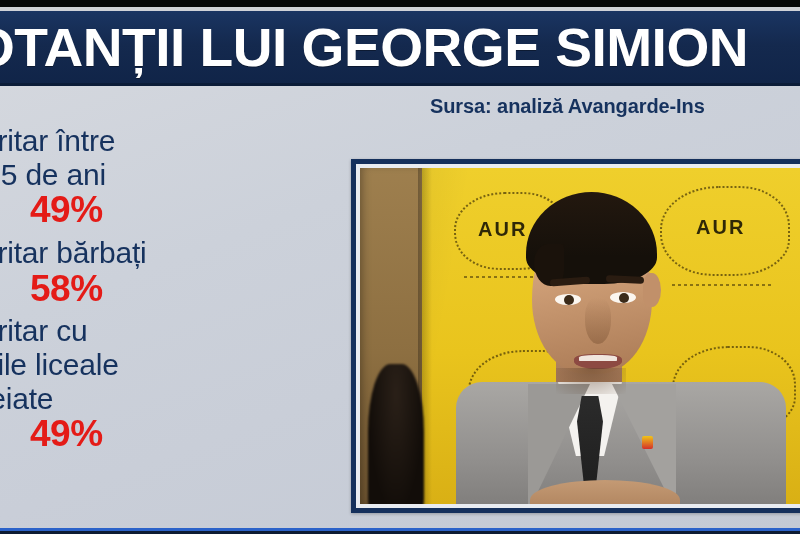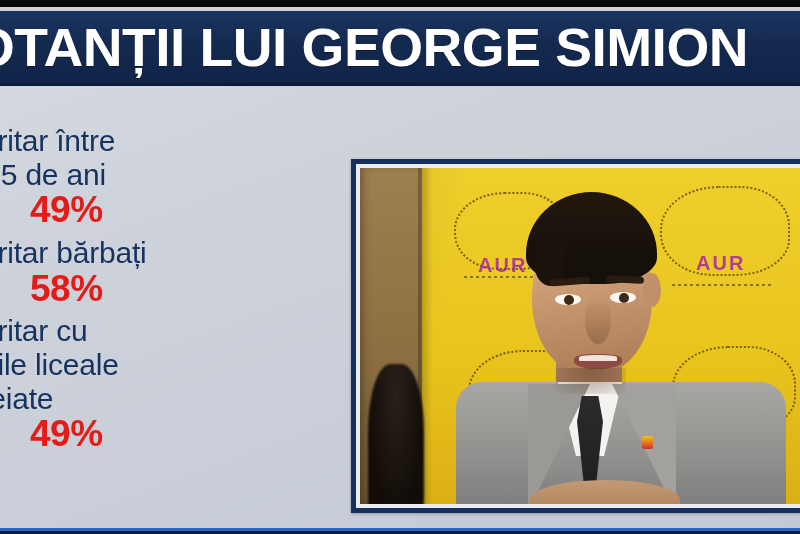--- a/index.html
+++ b/index.html
@@ -164,27 +164,26 @@
     left: 8px; bottom: -10px;
     width: 56px; height: 150px;
     background: radial-gradient(ellipse at 50% 20%, #2a2018 0%, #120d09 70%);
     border-radius: 40% 40% 10% 10% / 45% 45% 10% 10%;
     filter: blur(1px);
   }
 
   
   .aur-mark {
     position: absolute;
-    color: #a21caf;
+    color: #000000;
     font-family: "Liberation Sans", sans-serif;
     font-weight: 700;
     font-size: 20px;
     letter-spacing: 2px;
     opacity: 0.8;
-    margin-top: 36px;
   }
   .aur-outline {
     position: absolute;
     border: 2px dotted rgba(58,44,6,0.65);
     border-radius: 45% 38% 42% 40% / 48% 44% 40% 46%;
   }
   .aur-sub {
     position: absolute;
     height: 2px;
     background: repeating-linear-gradient(90deg, rgba(58,44,6,0.55) 0 3px, transparent 3px 6px);
@@ -345,20 +344,21 @@
 
   <div class="top-black"></div>
   <div class="top-thin-gray"></div>
 
   <div class="bg-panel"></div>
 
   <div class="title-band">
     <div class="headline">OTANȚII LUI GEORGE SIMION</div>
   </div>
 
+  <div class="source">Sursa: analiză Avangarde-Ins</div>
 
   <div class="stats">
 
     <div class="stat-block sp1">
       <div class="stat-label">ajoritar între</div>
       <div class="stat-label">8-35 de ani</div>
       <div class="stat-value">49%</div>
     </div>
 
     <div class="stat-block sp2">

